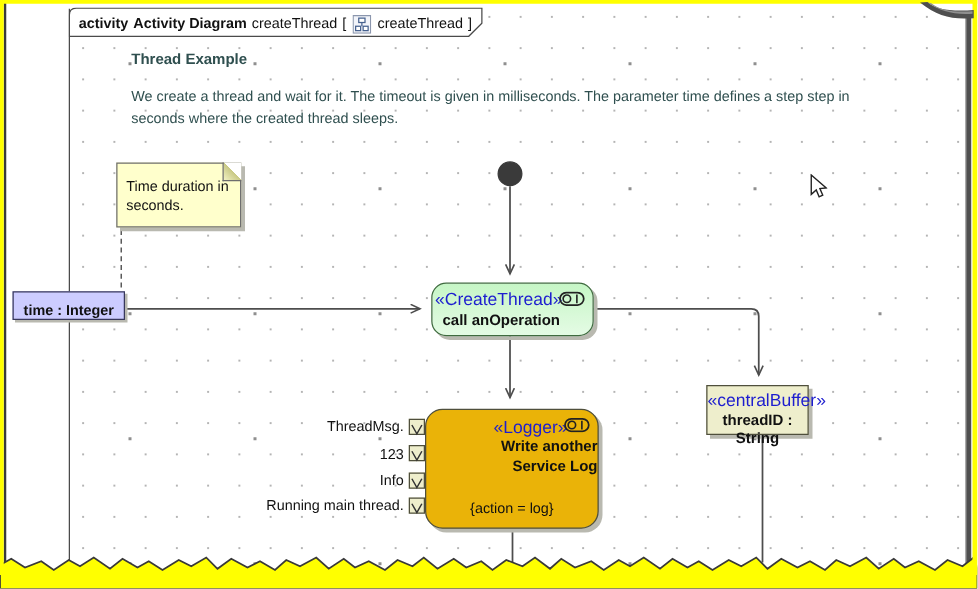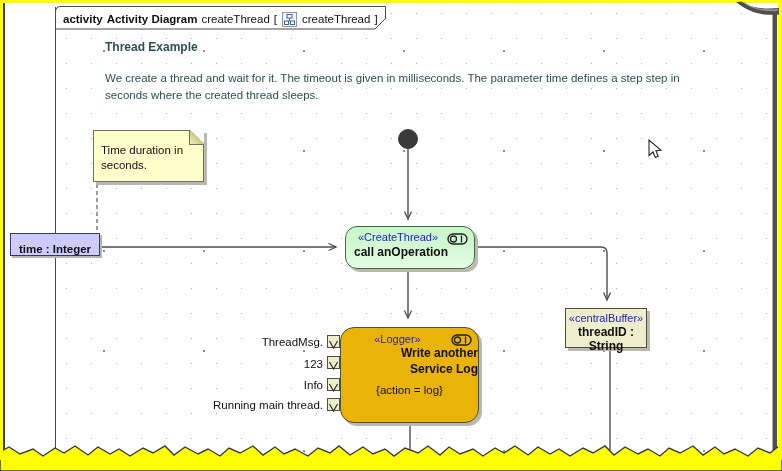--- a/index.html
+++ b/index.html
@@ -24,21 +24,21 @@
     display:flex; align-items:center; gap:4px;
     font-size:11.5px; color:#111; white-space:nowrap;
   }
   .tab-text .b{font-weight:bold;}
   .tab-text .icon{display:inline-flex; margin:0 1px;}
   
   .desc-h{position:absolute; left:105px; top:40px; z-index:3; font-size:12px; font-weight:bold; color:#2f4f4f;}
   .desc-b{position:absolute; left:105px; top:70px; width:614px; z-index:3; font-size:11.5px; line-height:17px; color:#2f4f4f;}
   
   .note{
-    position:absolute; left:93px; top:130px; width:111px; height:52px; z-index:3;
+    position:absolute; left:93px; top:130px; width:100px; height:52px; z-index:3;
     background:#ffffcc; border:1px solid #6e6e6e; box-shadow:3px 3px 0 #b9b9b0;
     font-size:11.5px; line-height:15px; color:#111; padding:12px 6px 12px 7px; box-sizing:border-box;
   }
   .note .fold{
     position:absolute; top:-1px; right:-1px; width:14px; height:14px;
     background:linear-gradient(to bottom left, #ffffff 0%, #ffffff 48%, #c8c884 50%, #f2f2c4 100%);
     border-left:1px solid #6e6e6e; border-bottom:1px solid #6e6e6e;
   }
   
   .param{
@@ -50,25 +50,25 @@
   
   .action{position:absolute; box-sizing:border-box; z-index:3; box-shadow:3px 3px 0 #b9b9b0;}
   .create{
     left:345px; top:226px; width:130px; height:43px; border-radius:12px;
     background:linear-gradient(180deg,#c6f6c6,#e4fbe4); border:1.5px solid #3f6b3f;
   }
   .logger{
     left:340px; top:327px; width:139px; height:96px; border-radius:14px;
     background:#eab308; border:1.5px solid #4f4f3c;
   }
-  .stereo{font-size:11px; color:#1d1dcf; text-align:center; margin-top:4px; width:calc(100% - 24px);}
+  .stereo{font-size:14px; color:#1d1dcf; text-align:right; margin-top:4px; width:calc(100% - 24px);}
   .create .name{font-size:12px; font-weight:bold; color:#111; margin:2px 0 0 8px;}
   .logger .stereo{margin-top:5px;}
   .logger .name{font-size:12px; font-weight:bold; color:#111; text-align:right; line-height:16px;}
-  .logger .constraint{font-size:11.5px; color:#111; text-align:center; margin-top:7px;}
+  .logger .constraint{font-size:11.5px; color:#111; text-align:center; margin-top:20px;}
   .act-icon{position:absolute; top:6px; right:6px;}
   
   .pin{
     position:absolute; width:13px; height:13px; z-index:3; box-sizing:border-box;
     background:#eeeecc; border:1px solid #4f4f3c;
   }
   .pin-label{position:absolute; width:202px; text-align:right; font-size:11.5px; color:#111; z-index:3; white-space:nowrap;}
   
   .buffer{
     position:absolute; left:565px; top:308px; width:82px; height:40px; z-index:3; box-sizing:border-box;

